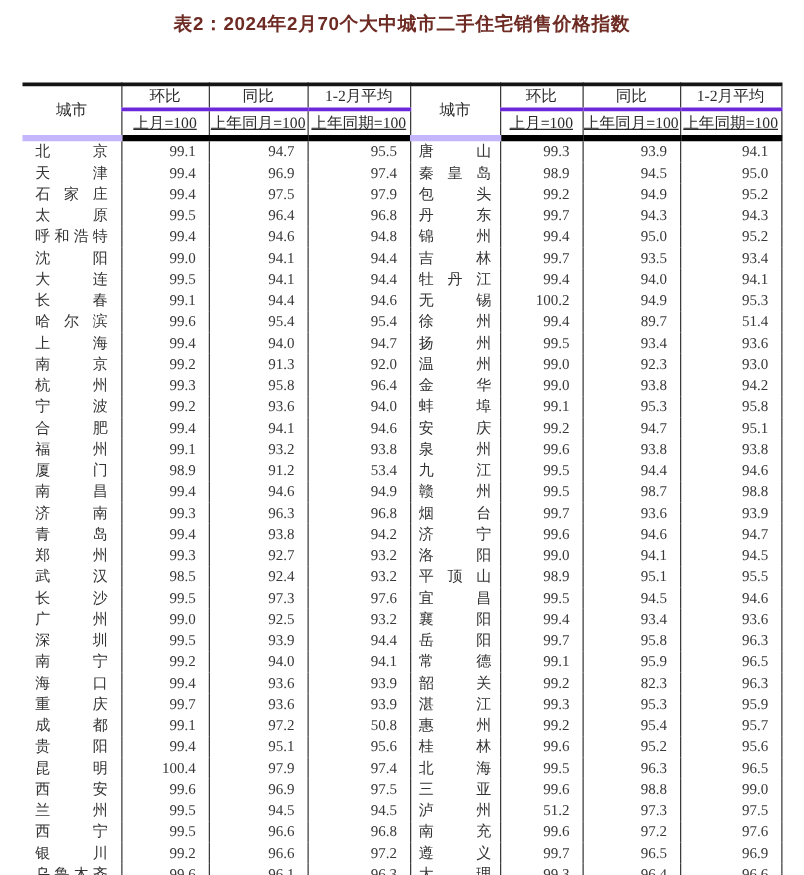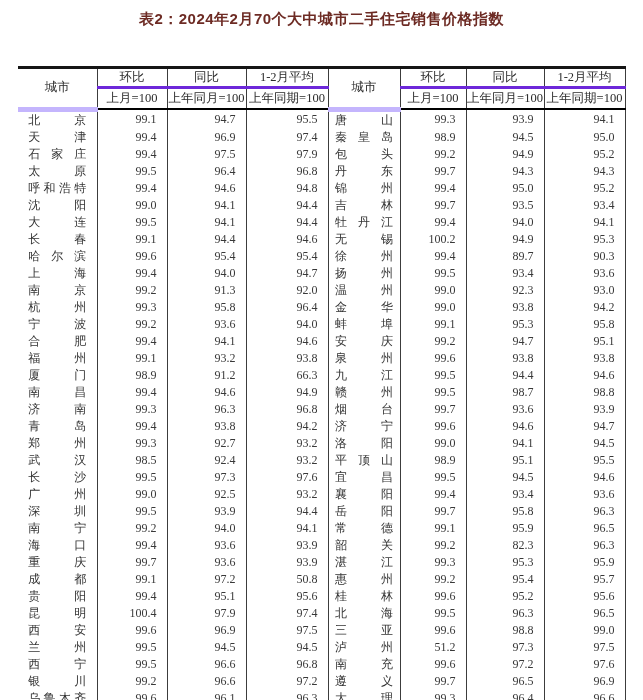--- a/index.html
+++ b/index.html
@@ -59,21 +59,21 @@
   }
   thead th {
     text-align: center;
     font-size: 12.5px;
     color: #2b2b2b;
   }
   thead tr.h-row-1 th { height: 17px; }
   thead tr.h-row-2 th { height: 19px; }
   thead tr.h-row-1 th.metric-head { border-bottom: 3px solid #6d28d9; }
   thead th.city-head { border-bottom: 5px solid #c4b5fd; }
-  thead tr.h-row-2 th { border-bottom: 2px solid #000000; }
+  thead tr.h-row-2 th { border-bottom: 5px solid #000000; text-decoration: underline; }
   tbody td { height: 16.5px; }
   td.city-cell { text-align: center; }
   td.num-cell {
     text-align: right;
     padding-right: 10px;
     color: #383838;
   }
   .city-text {
     display: inline-block;
     width: 58px;
@@ -201,21 +201,21 @@
           <td class="num-cell">95.3</td>
         </tr>
         <tr>
           <td class="city-cell"><span class="city-text">哈尔滨</span></td>
           <td class="num-cell">99.6</td>
           <td class="num-cell">95.4</td>
           <td class="num-cell">95.4</td>
           <td class="city-cell"><span class="city-text">徐州</span></td>
           <td class="num-cell">99.4</td>
           <td class="num-cell">89.7</td>
-          <td class="num-cell">90.3</td>
+          <td class="num-cell">51.4</td>
         </tr>
         <tr>
           <td class="city-cell"><span class="city-text">上海</span></td>
           <td class="num-cell">99.4</td>
           <td class="num-cell">94.0</td>
           <td class="num-cell">94.7</td>
           <td class="city-cell"><span class="city-text">扬州</span></td>
           <td class="num-cell">99.5</td>
           <td class="num-cell">93.4</td>
           <td class="num-cell">93.6</td>
@@ -267,21 +267,21 @@
           <td class="num-cell">93.8</td>
           <td class="city-cell"><span class="city-text">泉州</span></td>
           <td class="num-cell">99.6</td>
           <td class="num-cell">93.8</td>
           <td class="num-cell">93.8</td>
         </tr>
         <tr>
           <td class="city-cell"><span class="city-text">厦门</span></td>
           <td class="num-cell">98.9</td>
           <td class="num-cell">91.2</td>
-          <td class="num-cell">66.3</td>
+          <td class="num-cell">53.4</td>
           <td class="city-cell"><span class="city-text">九江</span></td>
           <td class="num-cell">99.5</td>
           <td class="num-cell">94.4</td>
           <td class="num-cell">94.6</td>
         </tr>
         <tr>
           <td class="city-cell"><span class="city-text">南昌</span></td>
           <td class="num-cell">99.4</td>
           <td class="num-cell">94.6</td>
           <td class="num-cell">94.9</td>

